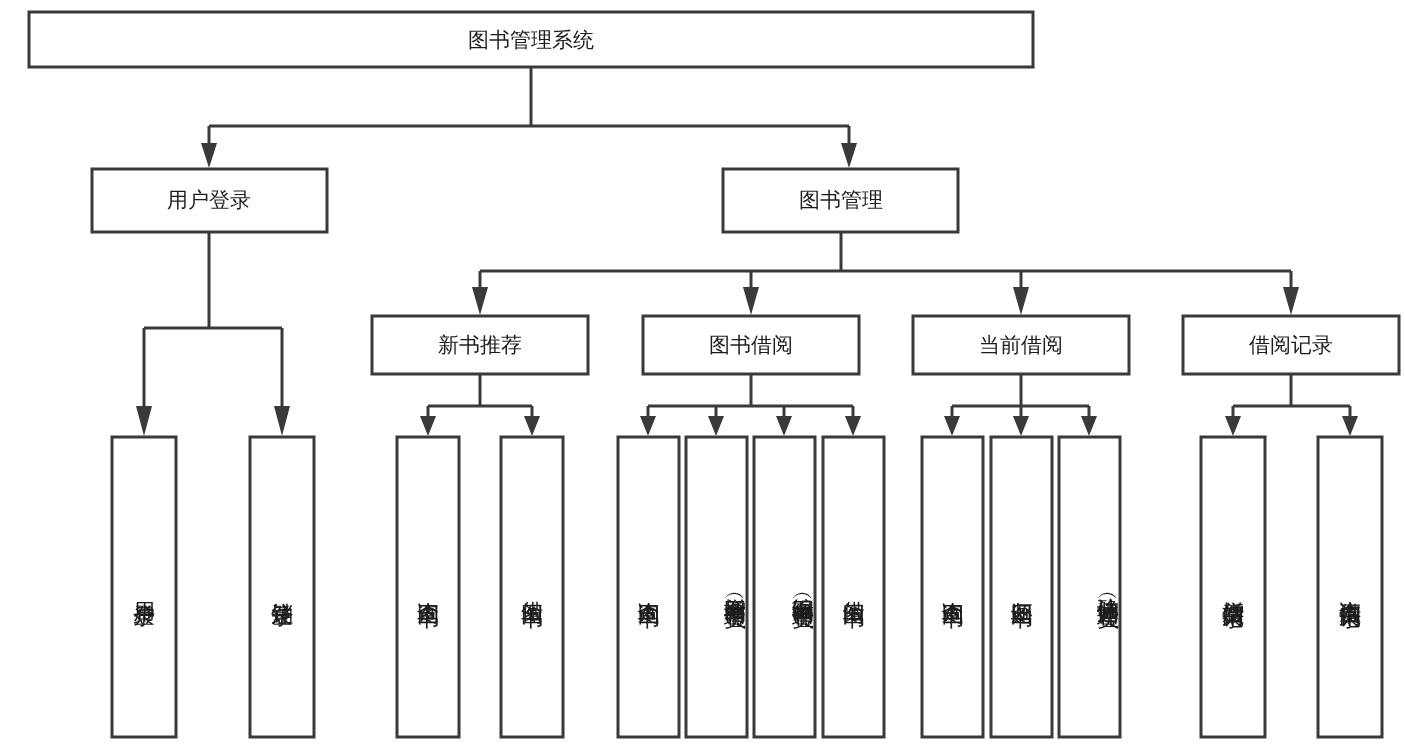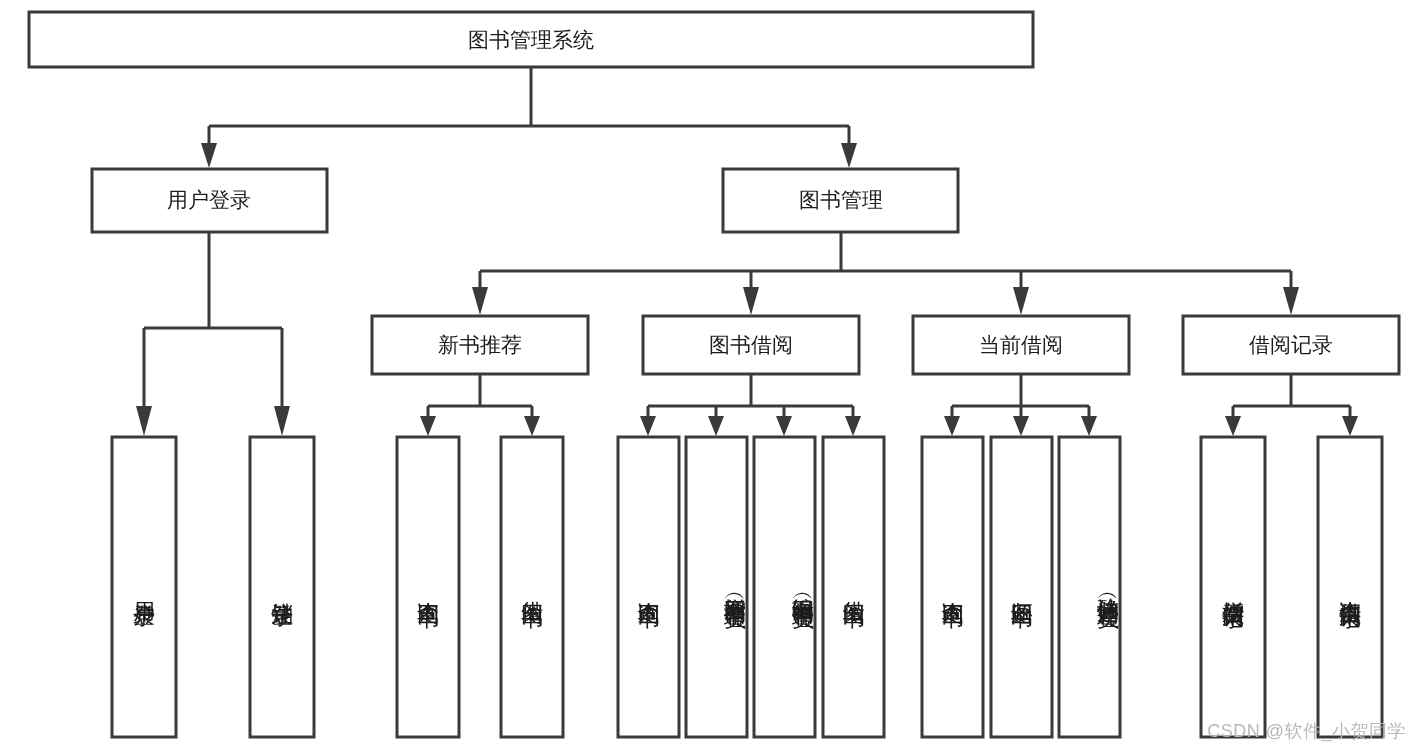--- a/index.html
+++ b/index.html
@@ -225,15 +225,14 @@
   <div class="leaf-label-wrap" style="left:743px; top:441px; width:61px; height:292px; align-items:flex-start;">编辑图书（管理员）</div>
   <div class="leaf-label-wrap" style="left:812px; top:437px; width:61px; height:300px;">借阅图书</div>
 
   <div class="leaf-label-wrap" style="left:911px; top:437px; width:61px; height:300px;">查询图书</div>
   <div class="leaf-label-wrap" style="left:980px; top:437px; width:61px; height:300px;">归还图书</div>
   <div class="leaf-label-wrap" style="left:1048px; top:441px; width:61px; height:292px; align-items:flex-start;">确认归还（管理员）</div>
 
   <div class="leaf-label-wrap" style="left:1190px; top:437px; width:64px; height:300px;">新增借阅记录</div>
   <div class="leaf-label-wrap" style="left:1307px; top:437px; width:64px; height:300px;">查询借阅记录</div>
 
-  <div class="watermark">CSDN @软件_小贺同学</div>
 
 </div>
 
 </body></html>

